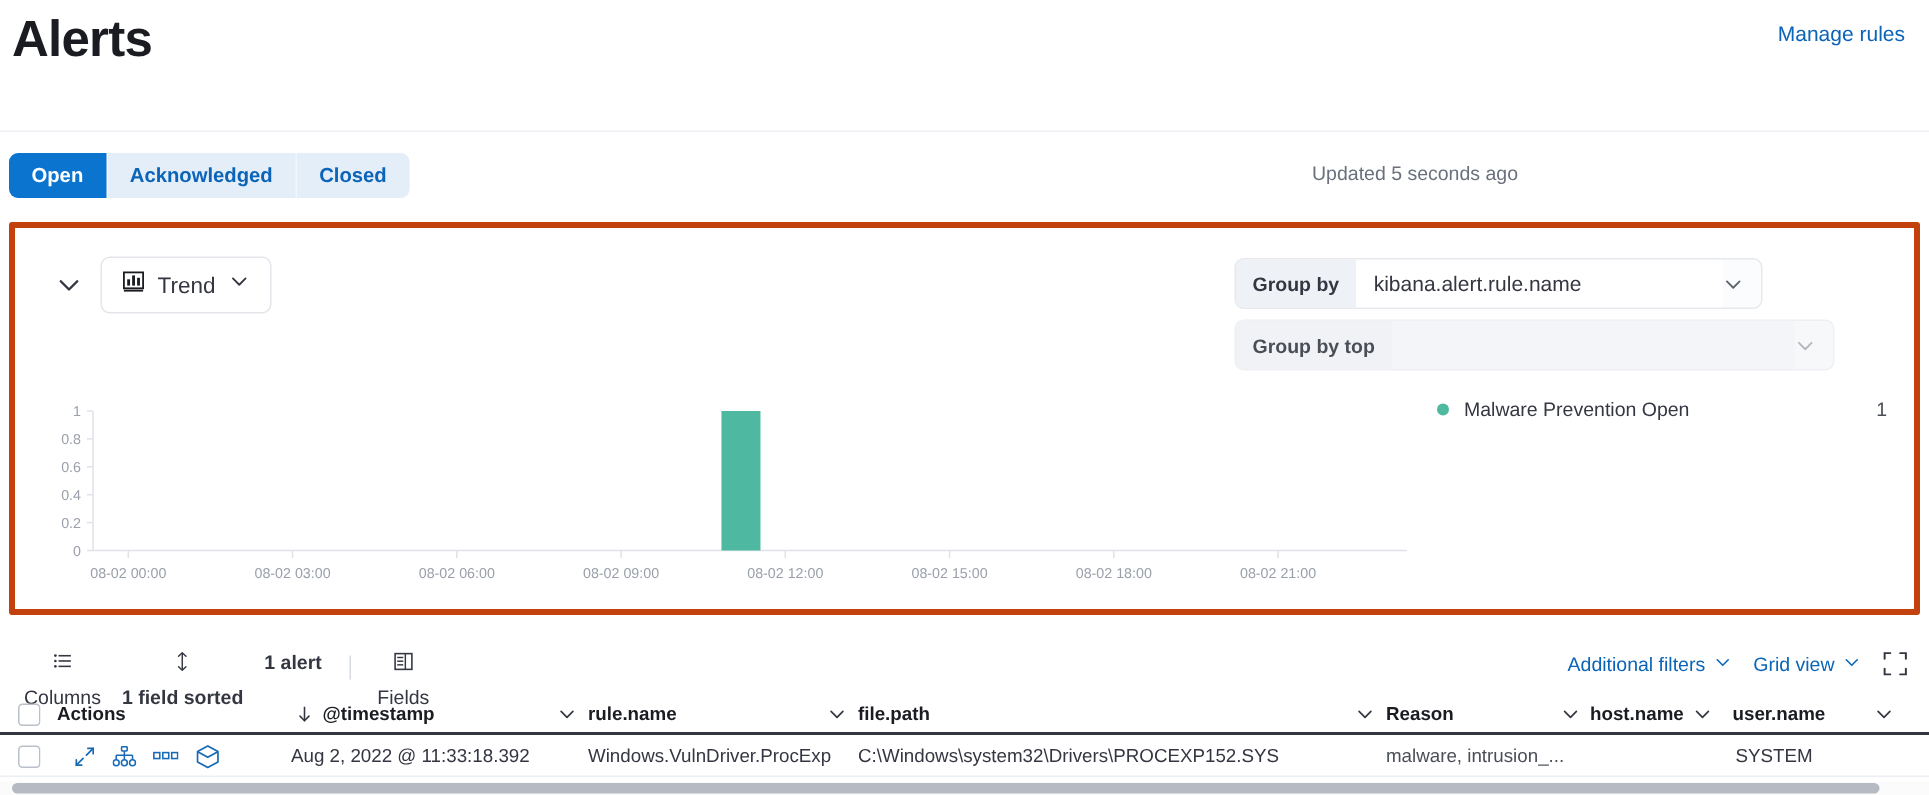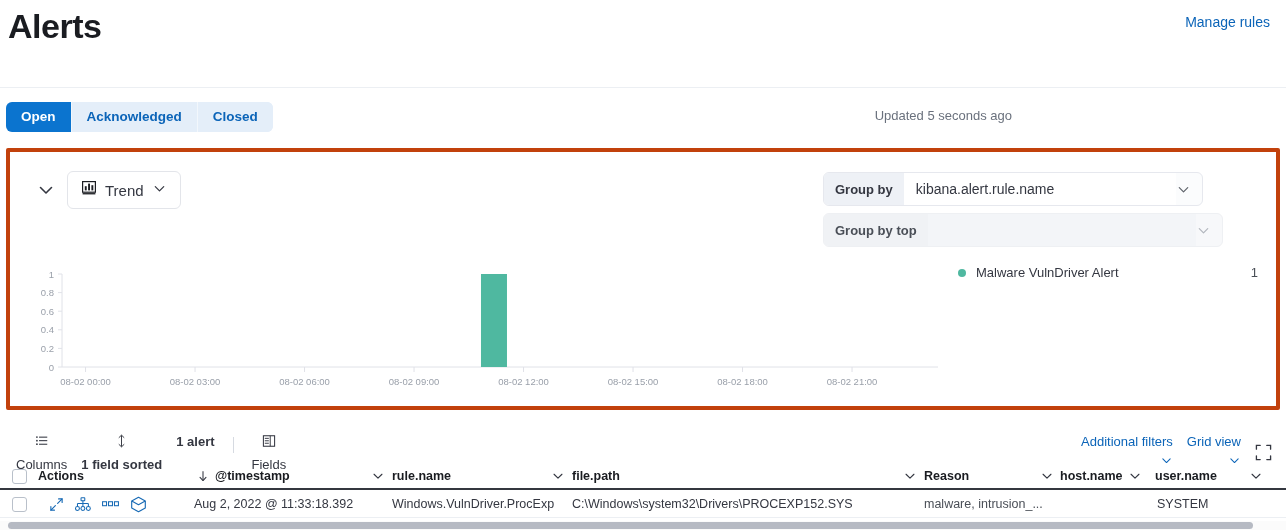--- a/index.html
+++ b/index.html
@@ -64,21 +64,21 @@
   .trend-btn {
     position: absolute; left: 57px; top: 19px;
     height: 38px; border: 1px solid #e3e5ea; border-radius: 6px;
     display: flex; align-items: center; gap: 8px;
     padding: 0 13px; cursor: pointer; background: #fff;
   }
   .trend-label { font-size: 15px; color: #343741; }
 
   .groupby-row {
     position: absolute; left: 813px; top: 20px;
-    width: 380px; height: 34px;
+    width: 352px; height: 34px;
     display: flex; align-items: center;
     border: 1px solid #e6e8ee; border-radius: 6px;
     background: #fbfcfd; overflow: hidden;
   }
   .groupby-row2 {
     position: absolute; left: 813px; top: 61px;
     width: 400px; height: 34px;
     display: flex; align-items: center;
     border: 1px solid #eef0f3; border-radius: 6px;
     background: #f7f8fa; overflow: hidden;
@@ -117,22 +117,22 @@
   .tb-left { position: absolute; left: 12px; top: 6px; display: flex; align-items: center; gap: 6px; }
   .tb-item {
     display: flex; align-items: center; gap: 6px;
     font-size: 13px; color: #343741; cursor: pointer;
     padding: 0 4px; height: 22px; flex-direction: column;
   }
   .tb-item.bold { font-weight: bold; }
   .tb-sep { width: 1px; height: 16px; background: #d6dae1; margin: 0 8px; }
   .tb-right { position: absolute; right: 14px; top: 6px; display: flex; align-items: center; gap: 14px; }
   .tb-link {
-    display: flex; align-items: flex-end; gap: 5px;
-    font-size: 13px; color: #0b64b8; cursor: pointer; flex-direction: column;
+    display: flex; align-items: flex-start; gap: 5px;
+    font-size: 13px; color: #0b64b8; cursor: pointer;
   }
   .fullscreen-btn { cursor: pointer; display: flex; align-items: center; }
 
   
   .grid { position: absolute; left: 0; top: 462px; width: 1286px; height: 68px; }
   .grid-head {
     position: relative; width: 1286px; height: 28px;
     border-bottom: 2px solid #34373f;
   }
   .grid-row {
@@ -261,21 +261,21 @@
           <line x1="732.5425" y1="105" x2="732.5425" y2="110" class="axis-line"></line>
           <text x="732.5425" y="123" text-anchor="middle" class="tick-label">08-02 18:00</text>
           <line x1="842.0425" y1="105" x2="842.0425" y2="110" class="axis-line"></line>
           <text x="842.0425" y="123" text-anchor="middle" class="tick-label">08-02 21:00</text>
           <rect x="470.9775" y="12" width="26" height="93" fill="#4fb8a0"></rect>
         </svg>
     </div>
 
     <div class="legend">
       <span class="legend-dot"></span>
-      <span class="legend-label">Malware VulnDriver Alert</span>
+      <span class="legend-label">Malware Prevention Open</span>
       <span class="legend-count">1</span>
     </div>
   </div>
 
   <div class="grid-toolbar">
     <div class="tb-left">
       <div class="tb-item">
         <span>
           <svg width="14" height="14" viewBox="0 0 16 16">
             <circle cx="2.2" cy="3.5" r="1" fill="#343741"></circle>

